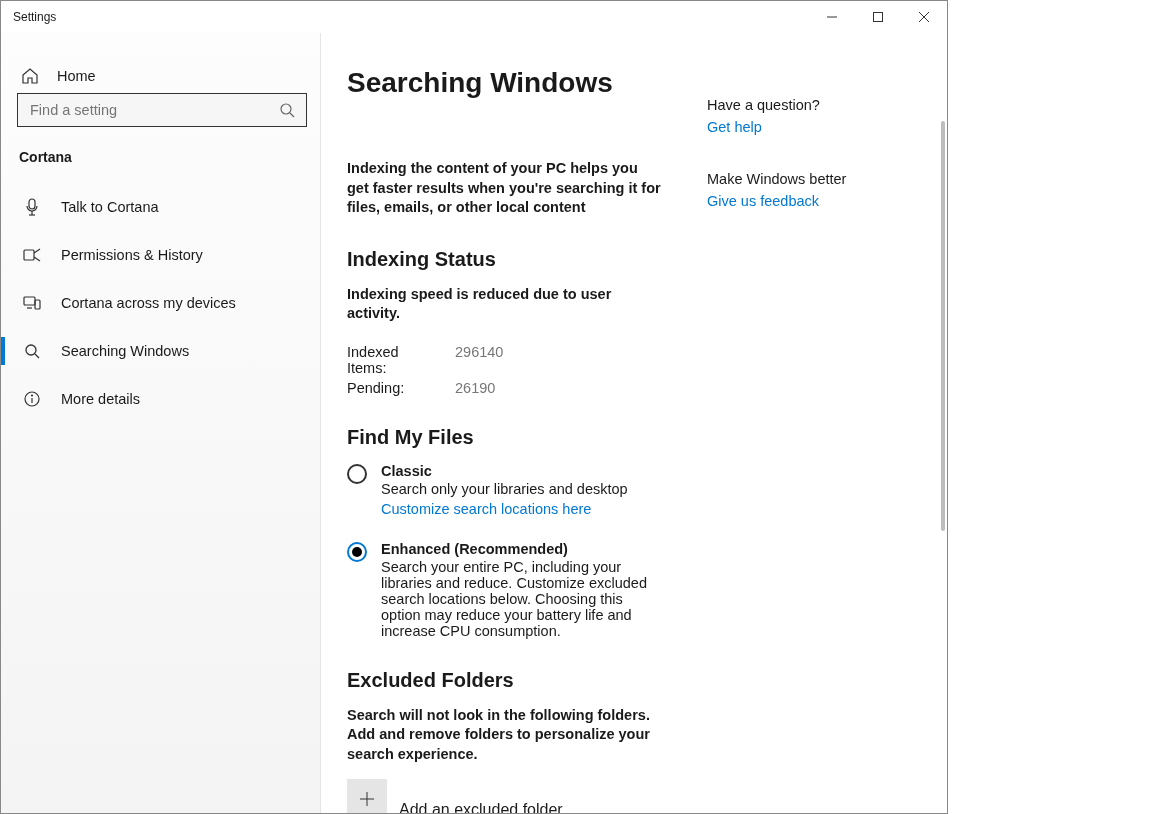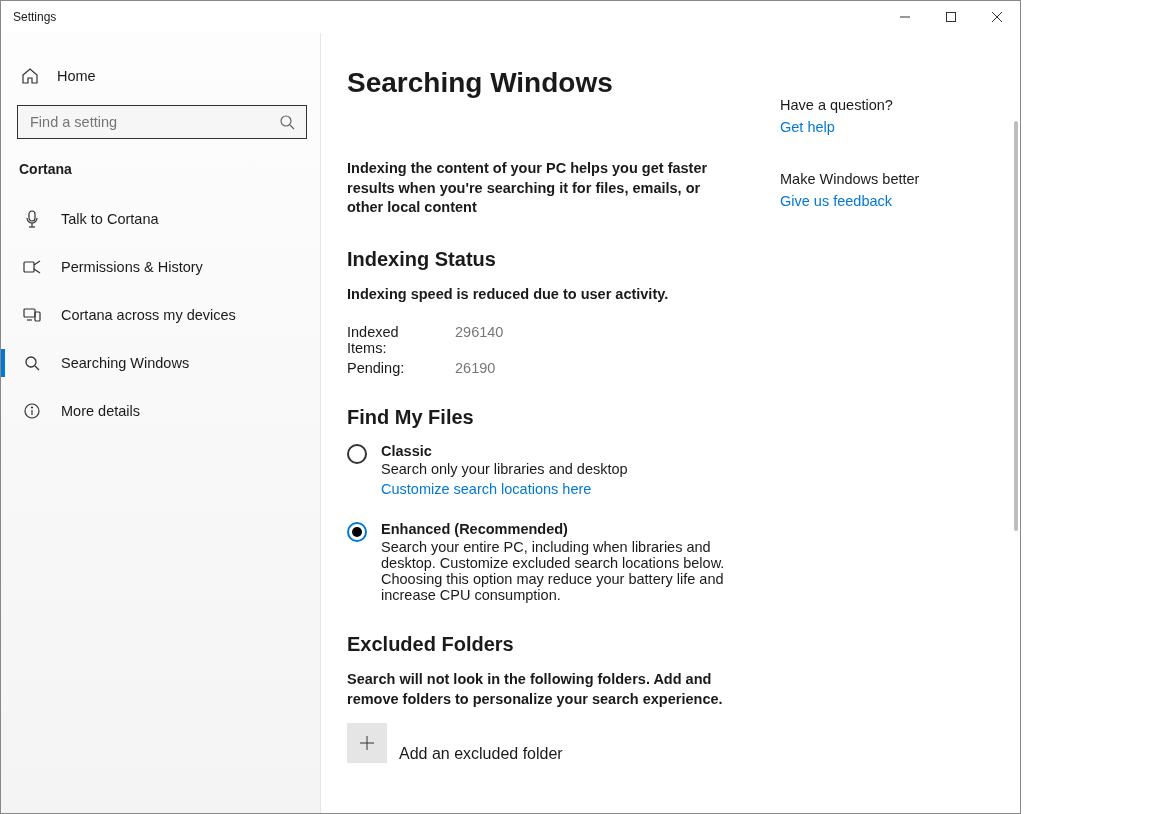--- a/index.html
+++ b/index.html
@@ -1,23 +1,23 @@
 <!DOCTYPE html>
 <html><head>
 <meta charset="utf-8">
 <style>
   * { box-sizing: border-box; }
   html, body { margin: 0; padding: 0; font-family: "Segoe UI", Tahoma, sans-serif; color: #1a1a1a; background: #fff; }
-  .window { width: 1021px; height: 814px; border: 1px solid #888; position: relative; overflow: hidden; background: #fff; }
+  .window { width: 948px; height: 814px; border: 1px solid #888; position: relative; overflow: hidden; background: #fff; }
   .titlebar { height: 32px; display: flex; align-items: center; justify-content: space-between; padding-left: 12px; font-size: 12px; }
   .win-controls { display: flex; height: 100%; }
   .wc { width: 46px; display: flex; align-items: center; justify-content: center; }
   .body { display: flex; height: calc(100% - 32px); }
   .sidebar { width: 320px; background: linear-gradient(180deg, #fdfdfd 0%, #f4f4f4 100%); padding: 28px 10px 20px 16px; border-right: 1px solid #e5e5e5; }
-  .home-row { display: flex; align-items: center; gap: 18px; font-size: 14.5px; padding: 6px 4px; margin-bottom: 14px; }
+  .home-row { display: flex; align-items: center; gap: 18px; font-size: 14.5px; padding: 6px 4px; margin-bottom: 2px; }
   .search-box { border: 1px solid #333; height: 34px; width: 290px; background: #f6f6f6; display: flex; align-items: center; padding: 0 10px; margin-bottom: 22px; }
   .search-input { flex: 1; background: transparent; border: none; font-size: 14.5px; color: #666; outline: none; }
   .section-label { font-weight: 600; font-size: 14px; margin-bottom: 20px; padding-left: 2px; }
   .nav { }
   .nav-item { display: flex; align-items: center; gap: 20px; font-size: 14.5px; padding: 13px 4px 13px 6px; margin-bottom: 4px; cursor: default; position: relative; }
   .nav-item.selected::before { content: ""; position: absolute; left: -16px; width: 4px; top: 8px; bottom: 8px; background: #0078d4; }
   .icon { width: 18px; height: 18px; display: inline-flex; align-items: center; justify-content: center; }
   .main { flex: 1; display: flex; overflow: hidden; }
   .scroll-area { flex: 1; padding: 20px 40px 40px 26px; overflow-y: auto; }
   .content-row { display: flex; gap: 44px; }
@@ -174,21 +174,21 @@
                 <span class="link">Customize search locations here</span>
               </div>
             </div>
 
             <div class="radio-block">
               <div class="radio-outer selected">
                 <div class="radio-dot"></div>
               </div>
               <div class="radio-text">
                 <div class="radio-title">Enhanced (Recommended)</div>
-                <div>Search your entire PC, including when libraries and desktop. Customize excluded search locations below. Choosing this option may reduce your battery life and increase CPU consumption.</div>
+                <div>Search your entire PC, including your libraries and reduce. Customize excluded search locations below. Choosing this option may reduce your battery life and increase CPU consumption.</div>
               </div>
             </div>
 
             <h2>Excluded Folders</h2>
             <p>Search will not look in the following folders. Add and remove folders to personalize your search experience.</p>
             <div class="add-row">
               <div class="add-btn">
                 <span>
                   <svg width="18" height="18" viewBox="0 0 18 18" stroke="#333" stroke-width="1">
                       <line x1="9" y1="2" x2="9" y2="16"></line>

